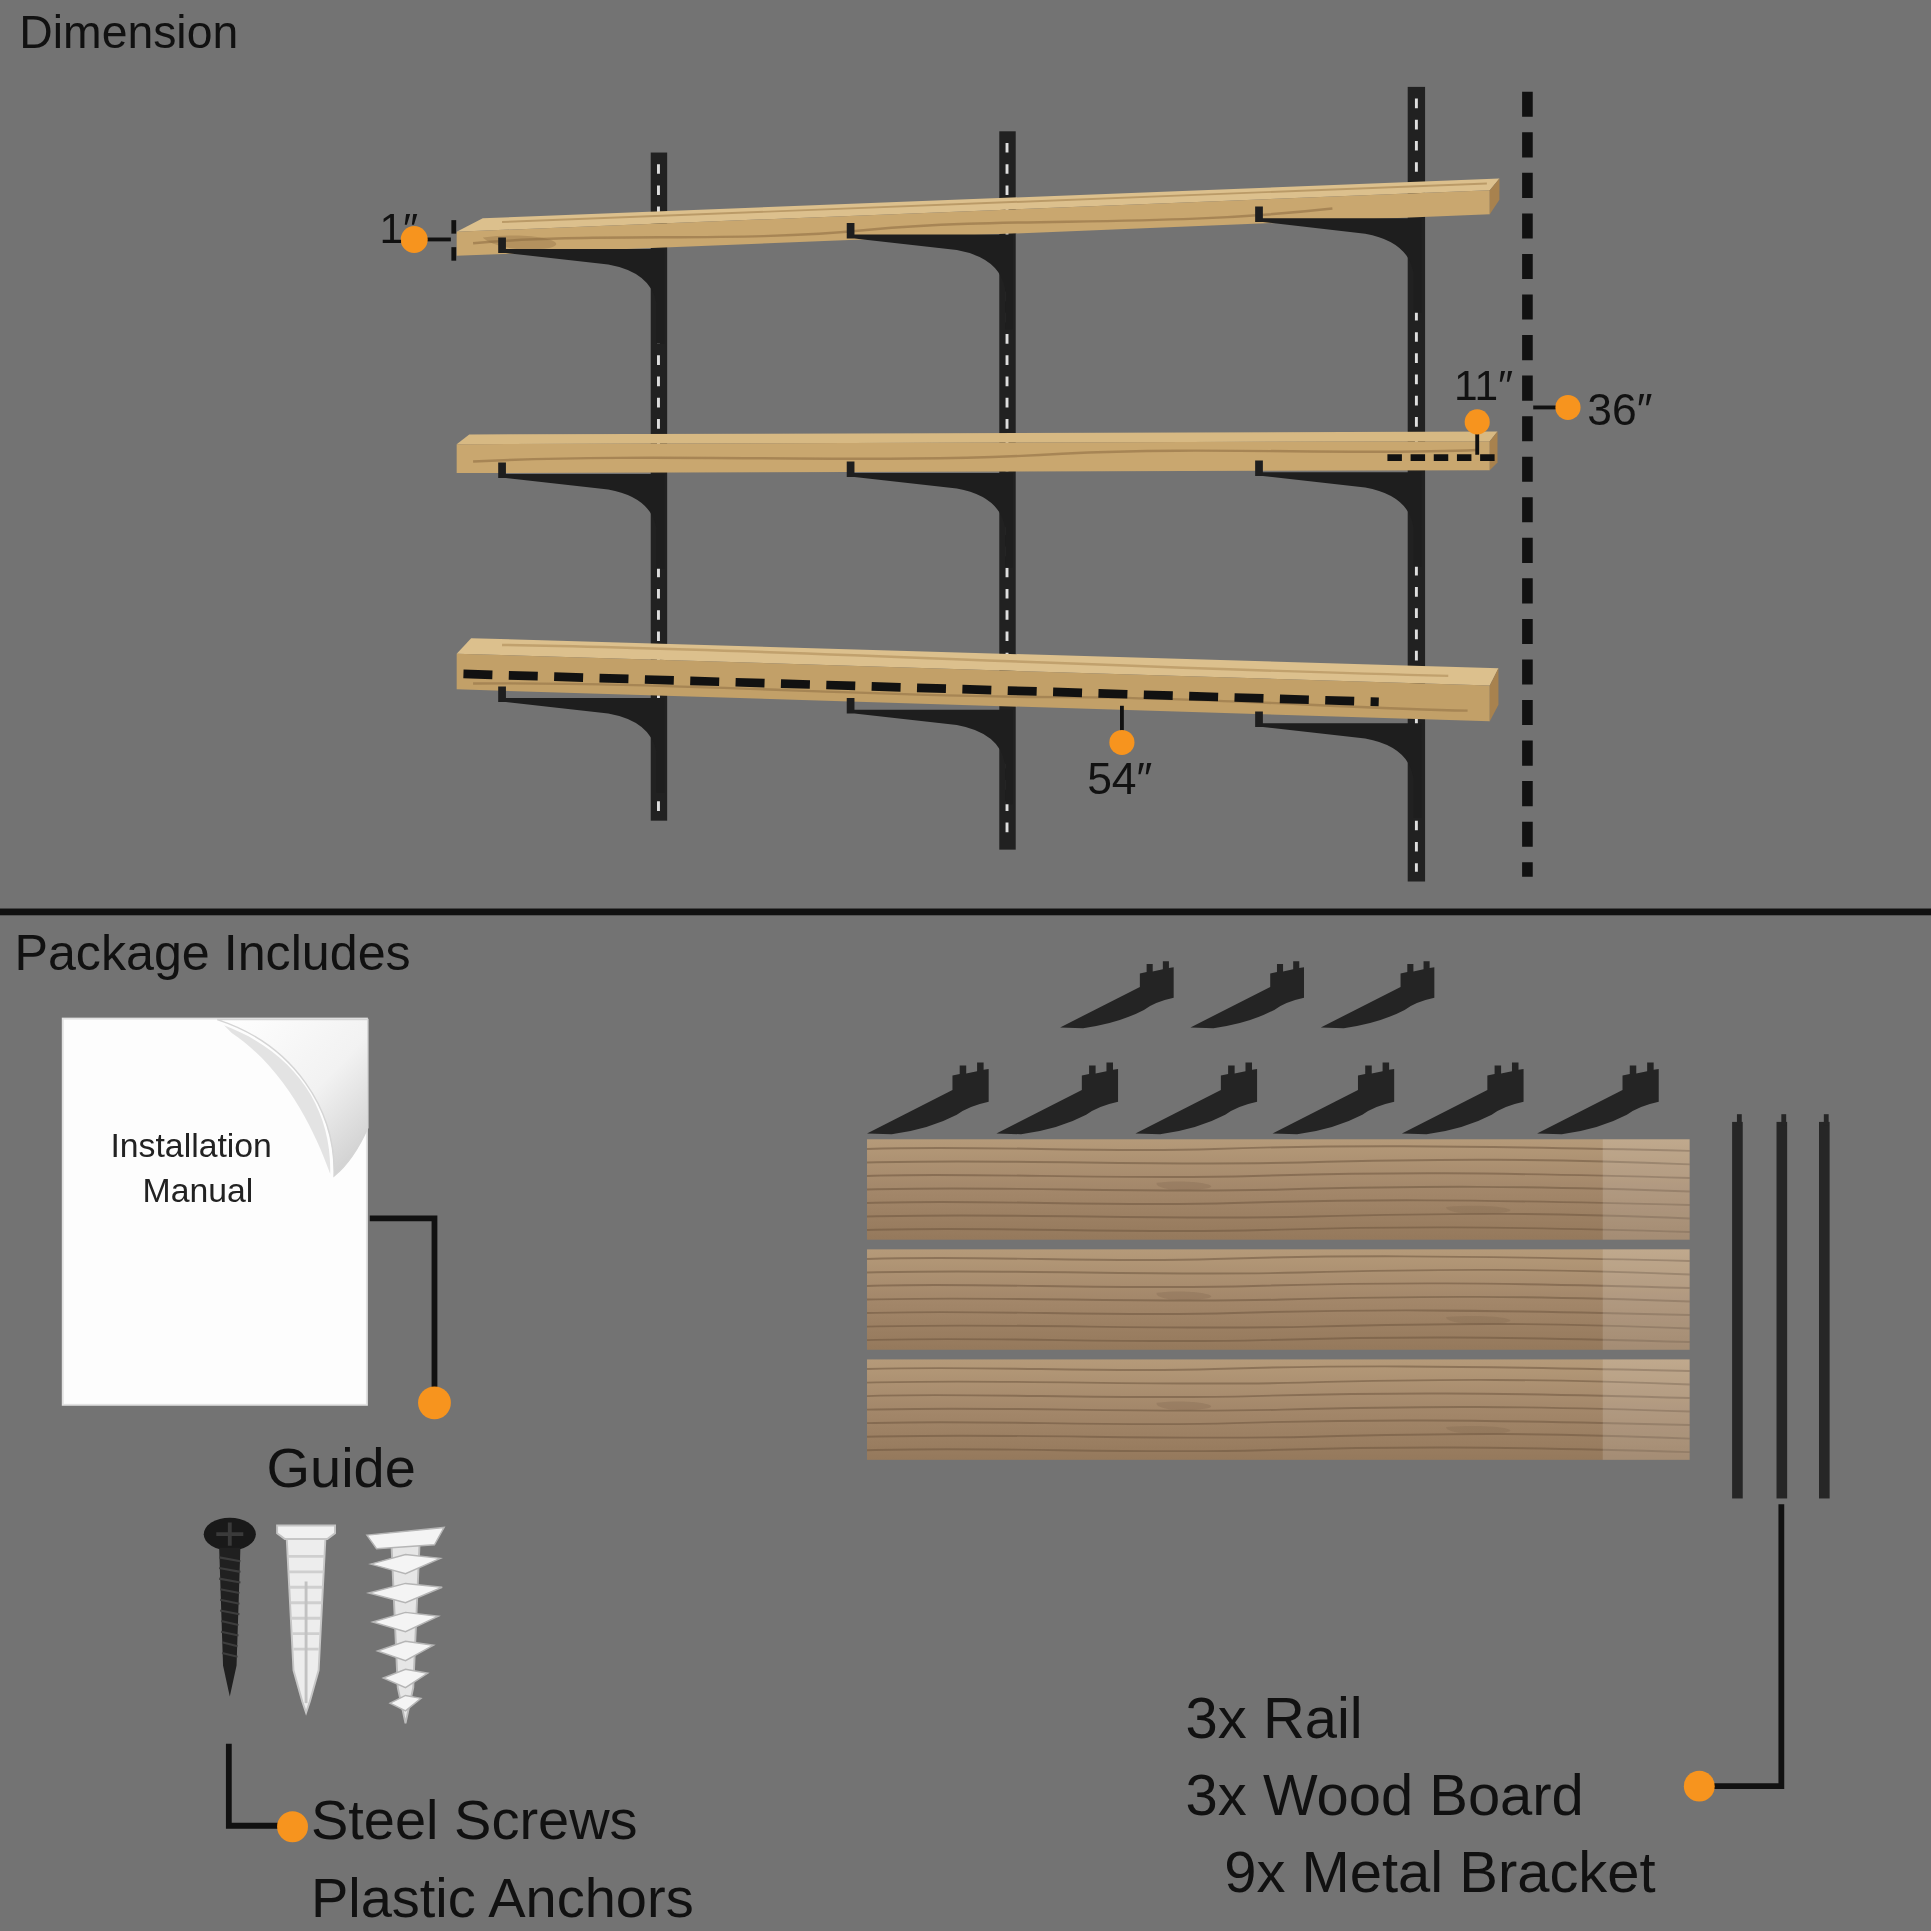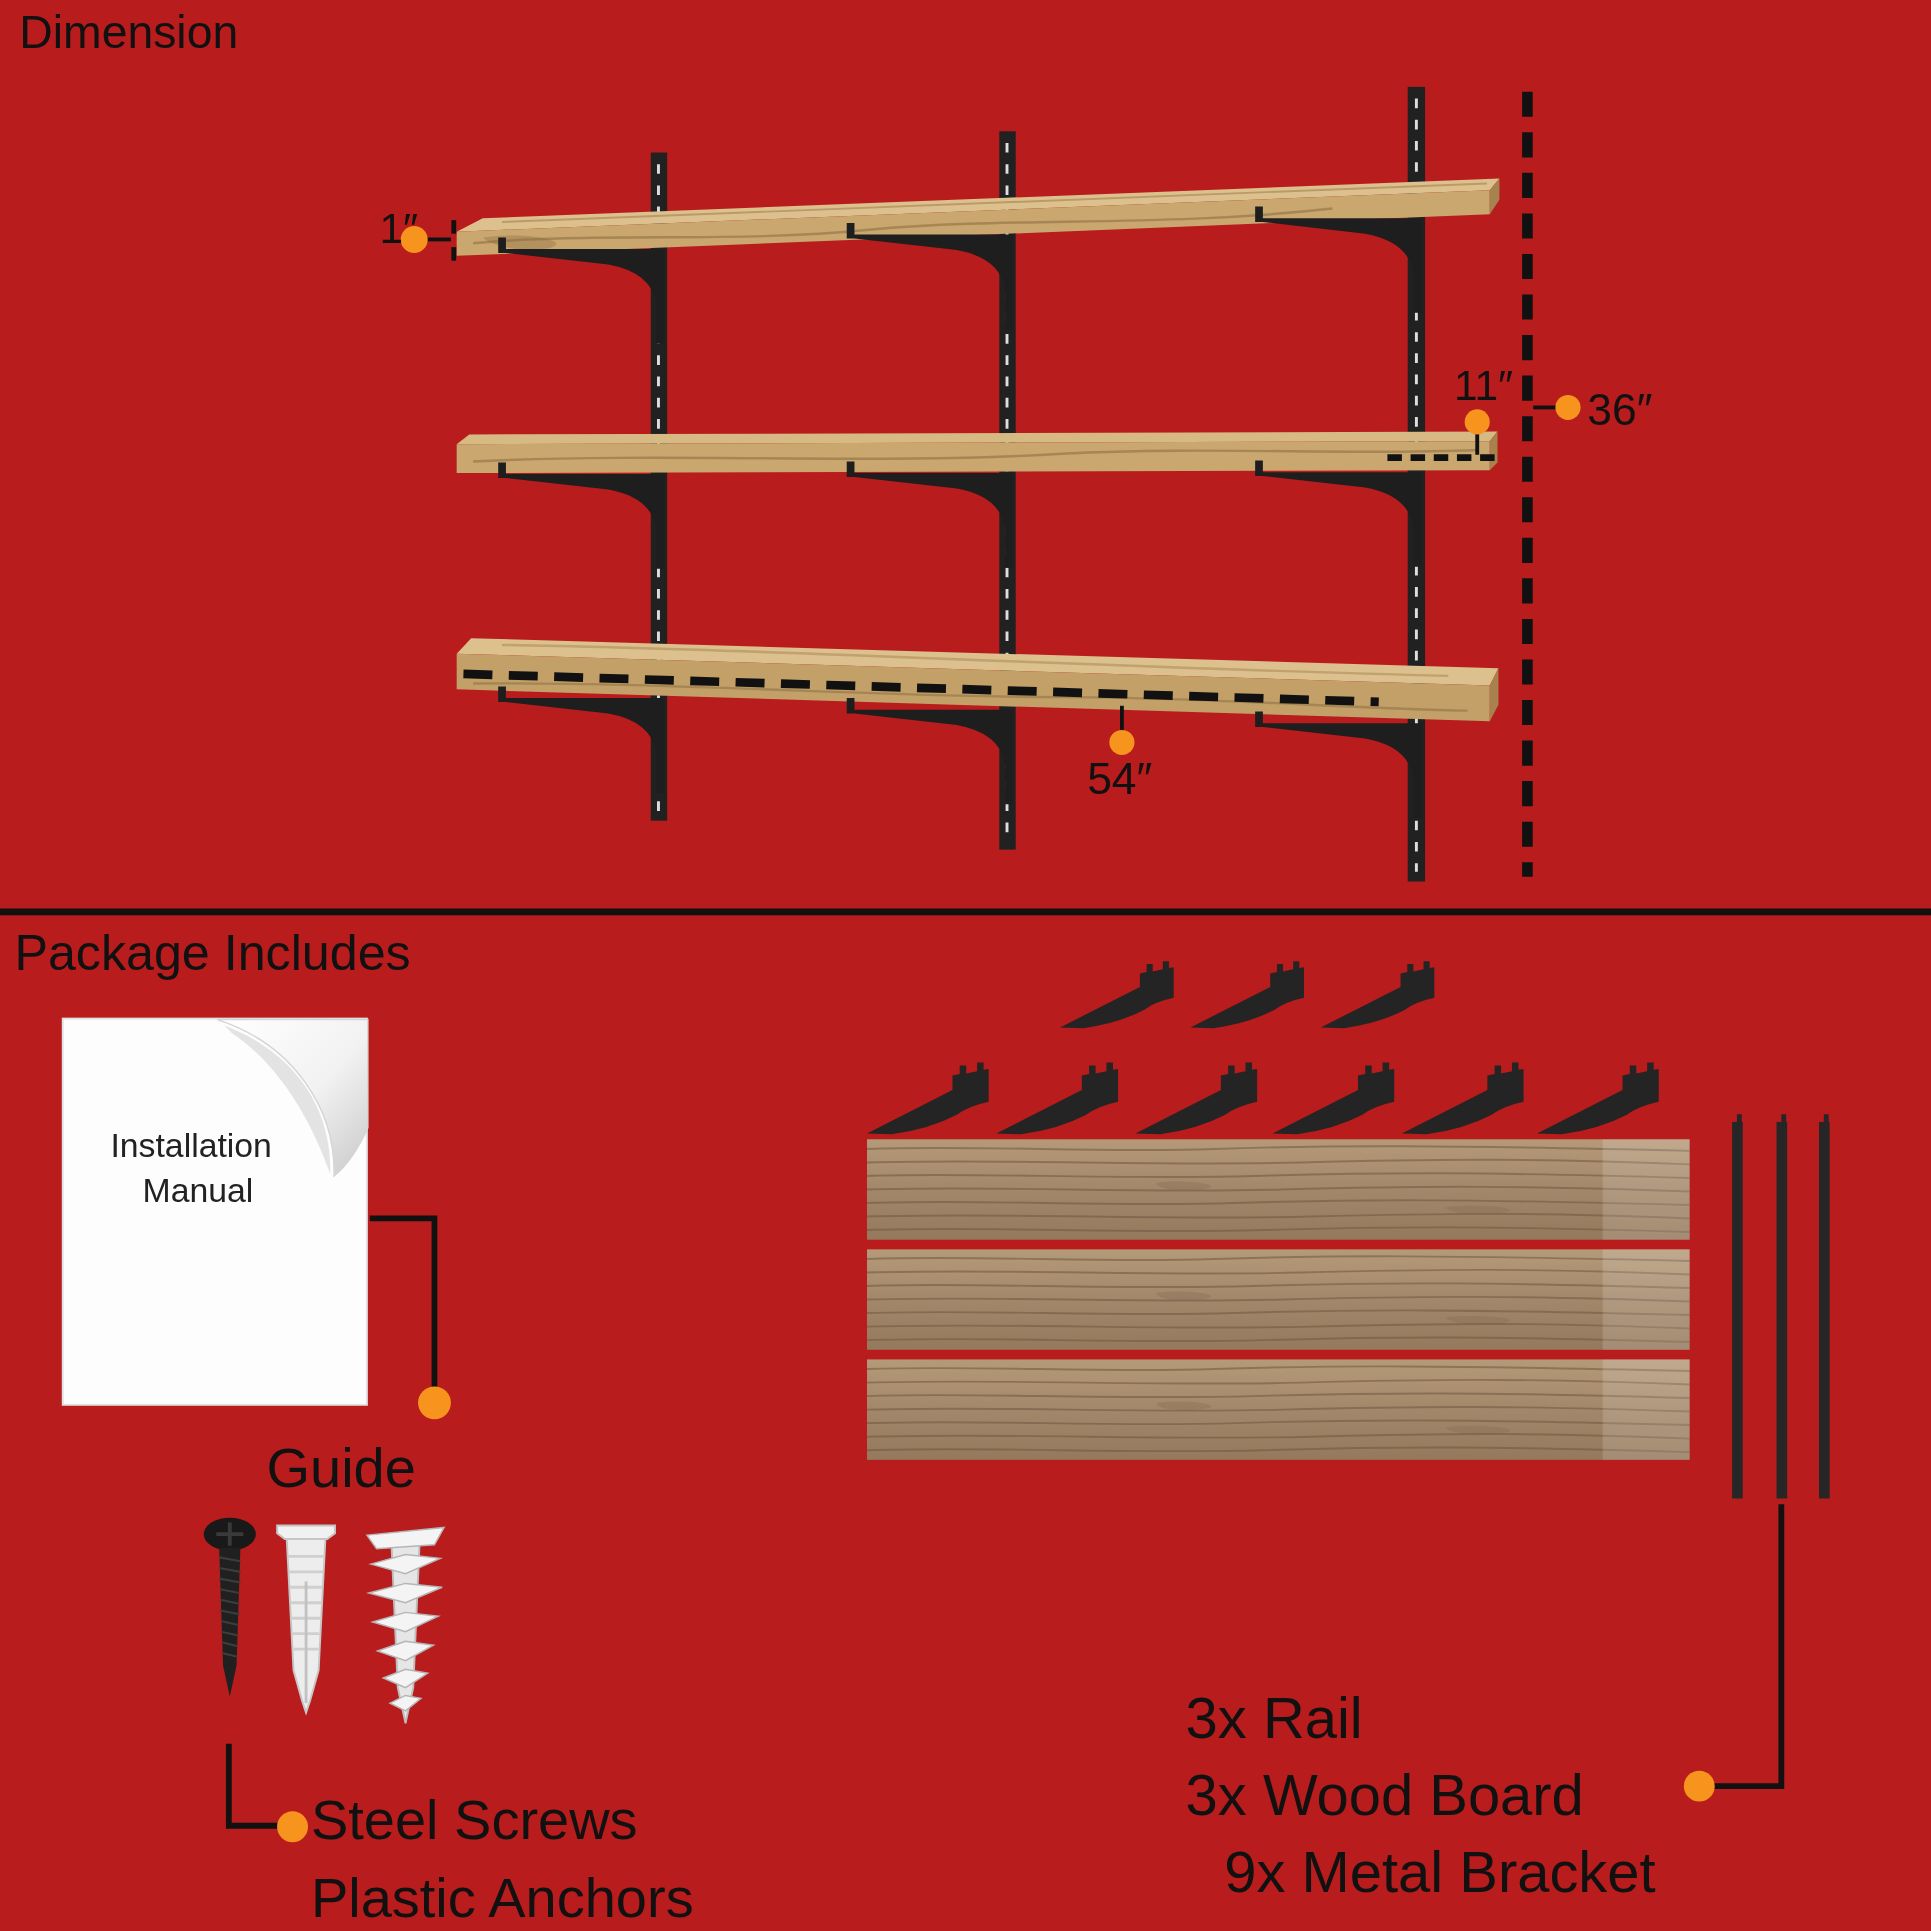--- a/index.html
+++ b/index.html
@@ -1,16 +1,16 @@
 <!DOCTYPE html>
 <html><head>
 <meta charset="utf-8">
 <style>
   html,body{margin:0;padding:0;background:#fff;}
-  #page{position:relative;width:1931px;height:1931px;background:#b91c1c;overflow:hidden;}
+  #page{position:relative;width:1931px;height:1931px;background:#737373;overflow:hidden;}
   svg{display:block;}
   text{font-family:"Liberation Sans",sans-serif;fill:#111;}
   .title{font-size:48px;}
   .title2{font-size:52px;}
   .dim{font-size:44px;}
   .dim2{font-size:46px;}
   .big{font-size:58px;}
   .biglist{font-size:60px;}
   .manual{font-size:35px;fill:#222;}
 </style>

